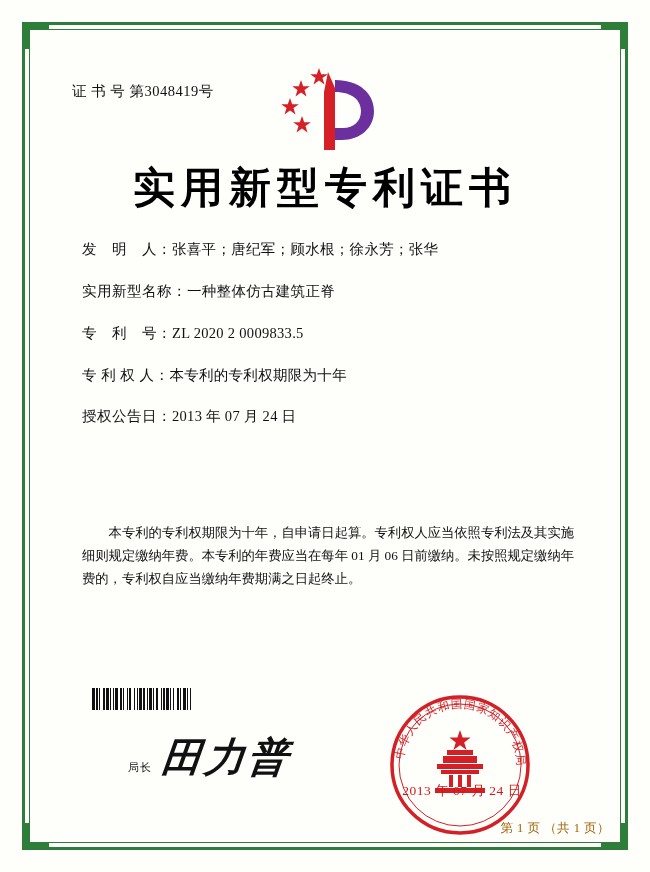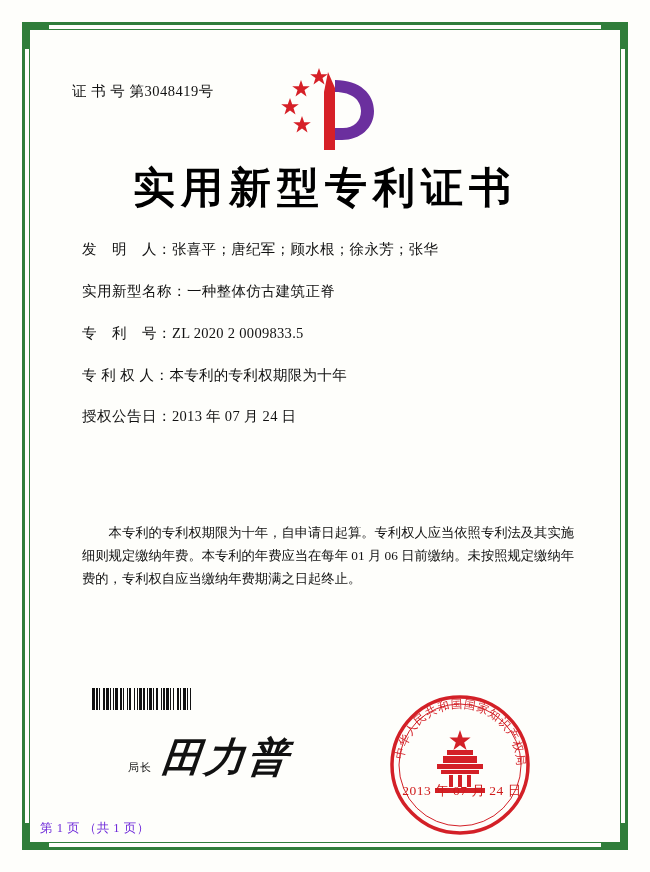--- a/index.html
+++ b/index.html
@@ -165,23 +165,23 @@
     text-align: center;
     font-size: 13.5px;
     color: #cf1b1b;
     letter-spacing: 0.5px;
   }
 
   .page-no {
     position: absolute;
     left: 0; top: 780px;
     width: 570px;
-    text-align: left;
+    text-align: right;
     font-size: 12.5px;
-    color: #6d28d9;
+    color: #a16207;
     letter-spacing: 0.5px;
   }
 </style>
 </head>
 <body>
 
 <div class="page">
 
   <div class="border-outer"></div>
   <div class="border-inner"></div>

